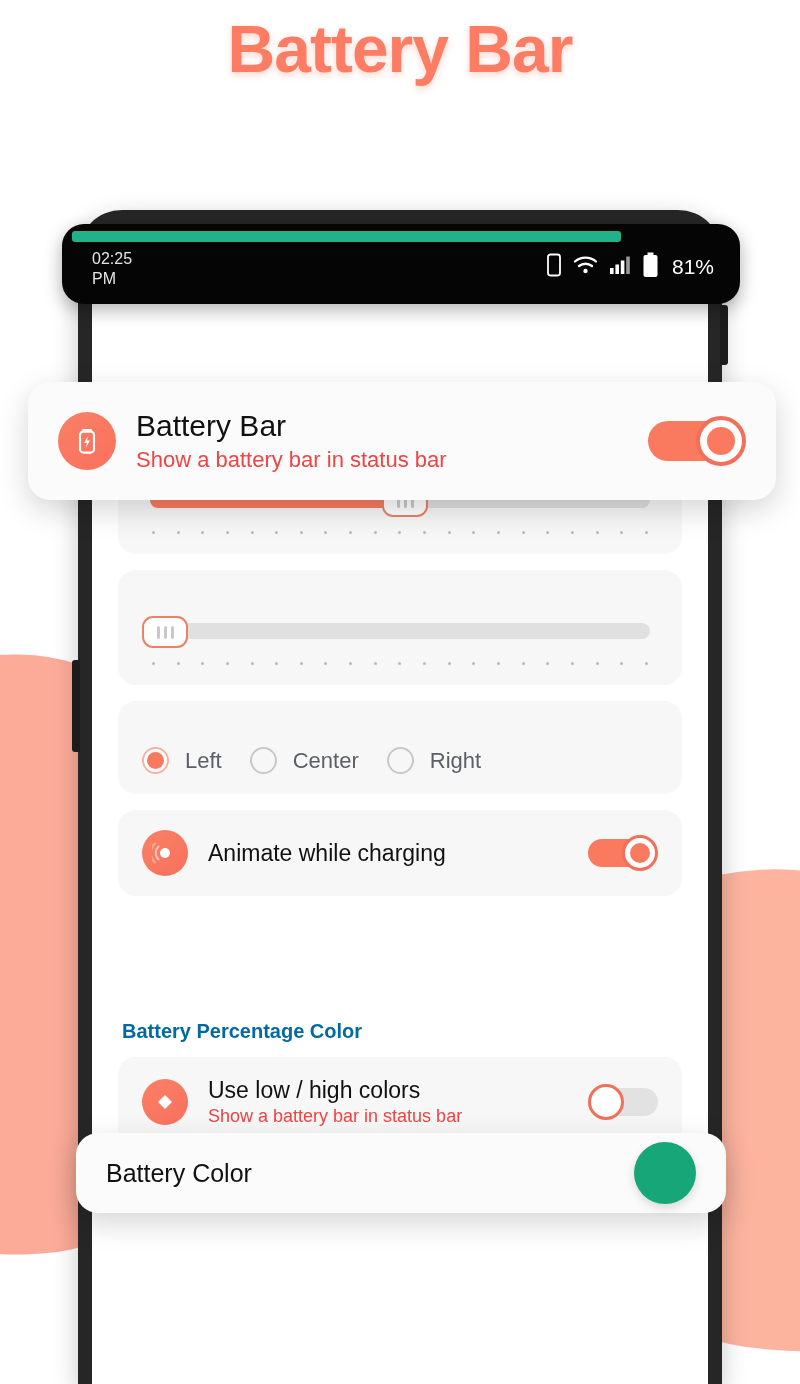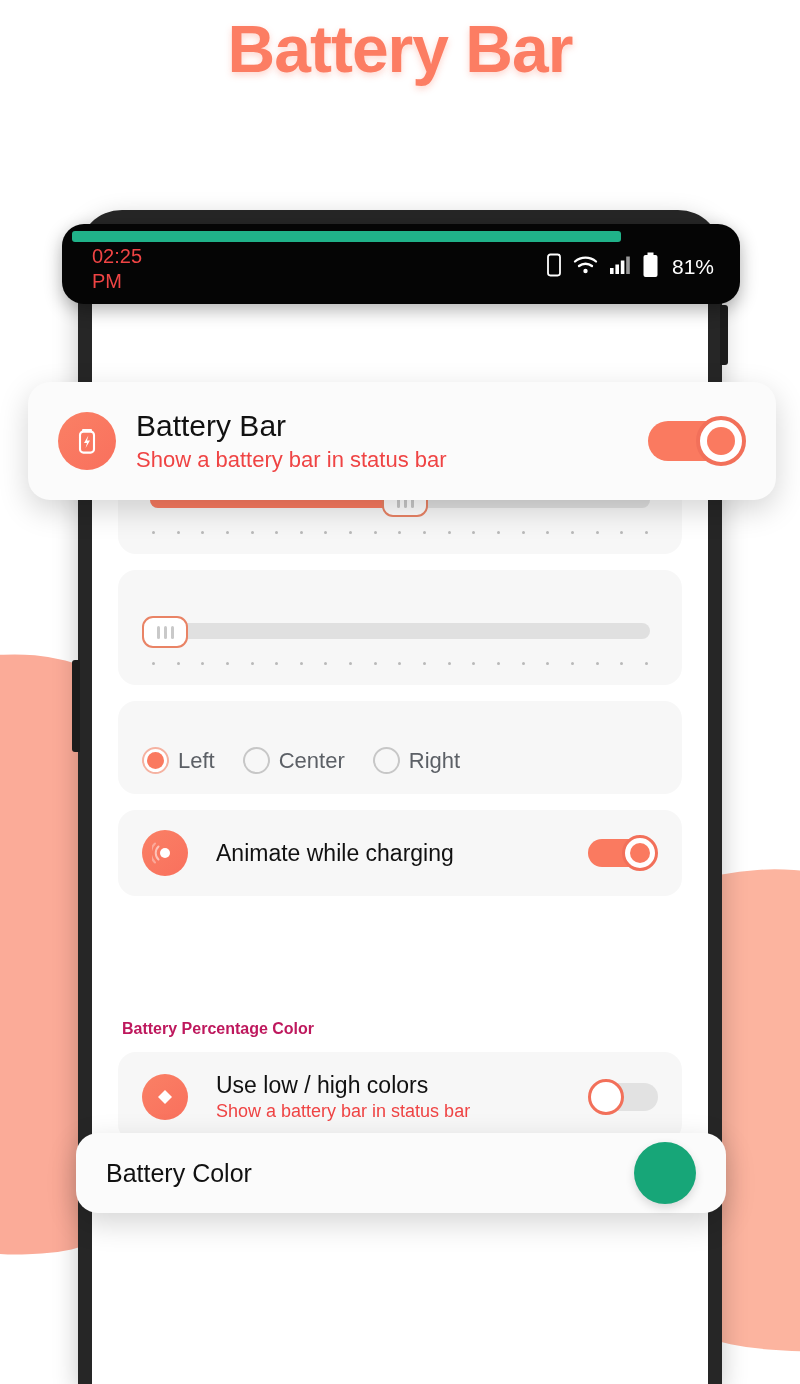--- a/index.html
+++ b/index.html
@@ -61,21 +61,21 @@
   .statusbar {
     position:absolute; left:62px; top:224px; width:678px; height:80px;
     background:#050505; border-radius:22px; z-index:6;
     box-shadow:0 6px 18px rgba(0,0,0,0.30);
     display:flex; align-items:center; padding:0 26px 0 30px;
   }
   .sb-batbar {
     position:absolute; left:10px; top:7px; width:81%; height:11px;
     background:#20b289; border-radius:3px;
   }
-  .sb-clock { color:#ef4444; font-size:20px; line-height:1.22; margin-top:9px; }
+  .sb-clock { color:#e5e5e5; font-size:16px; line-height:1.22; margin-top:9px; }
   .sb-right { margin-left:auto; display:flex; align-items:center; gap:11px; margin-top:6px; }
   .sb-pct { color:#fff; font-size:21px; margin-left:2px; }
   .ic { display:block; }
   
   .appbar {
     position:relative; height:66px;
     background:linear-gradient(100deg,#f9705d 0%,#fc8a6d 55%,#fd9b7d 100%);
     display:flex; align-items:center; padding:0 18px 0 20px;
   }
   .appbar-title { color:#fff; font-size:23px; margin-left:22px; }
@@ -99,30 +99,30 @@
   .thumb {
     position:absolute; top:-4px; width:46px; height:32px; margin-left:-23px;
     background:#fff; border:2px solid #e98365; border-radius:11px;
     display:flex; align-items:center; justify-content:center; gap:4px;
   }
   .thumb i { display:block; width:3px; height:13px; background:#c9c9c9; border-radius:2px; }
   .ticks { display:flex; justify-content:space-between; margin:20px 10px 0; }
   .ticks span { width:3px; height:3px; background:#b9b9b9; border-radius:50%; }
   
   .radios { display:flex; align-items:center; margin-top:26px; gap:14px; }
-  .radio { display:flex; align-items:center; gap:9px; margin-right:14px; }
+  .radio { display:flex; align-items:center; gap:16px; margin-right:14px; }
   .rdot { width:27px; height:27px; border-radius:50%; border:2px solid #c7c7c7; }
   .rdot.on { border-color:#f5b2a1; background:#fff; position:relative; }
   .rdot.on::after {
     content:""; position:absolute; left:3px; top:3px; width:17px; height:17px;
     border-radius:50%; background:#fa7a60;
   }
   .rlabel { font-size:22px; color:#5c6066; }
   
-  .tog-row { display:flex; align-items:center; padding:20px 24px;gap:8px; }
+  .tog-row { display:flex; align-items:center; padding:20px 24px; }
   .circ-icon {
     width:46px; height:46px; border-radius:50%;
     background:linear-gradient(140deg,#fa8065,#f9705d);
     display:flex; align-items:center; justify-content:center; flex:none;
   }
   .tog-texts { margin-left:20px; flex:1; }
   .tog-title { font-size:23px; color:#111; }
   .tog-sub { font-size:18px; color:#ef4444; margin-top:2px; }
   
   .switch { position:relative; width:70px; height:36px; flex:none; }
@@ -152,21 +152,21 @@
   .fc-main .switch .sknob::after { width:28px; height:28px; }
   .fc-color {
     left:76px; top:1133px; width:650px; height:80px;
     display:flex; align-items:center; padding:0 30px;text-align:center;
   }
   .fc-color .lbl { font-size:25px; color:#111; }
   .swatch {
     margin-left:auto; width:62px; height:62px; border-radius:50%;
     background:#17a678; box-shadow:0 4px 10px rgba(0,0,0,0.14);
   }
-  .section-head { font-size:16px; font-weight:bold; color:#be185d; margin:16px 0 14px 4px; }
+  .section-head { font-size:20px; font-weight:bold; color:#0369a1; margin:16px 0 14px 4px; }
 </style>
 </head>
 <body>
 
 <div class="blob blob-left"></div>
 <div class="blob blob-right"></div>
 
 <div class="headline">
   <span class="l2">Battery Bar</span>
 </div>

